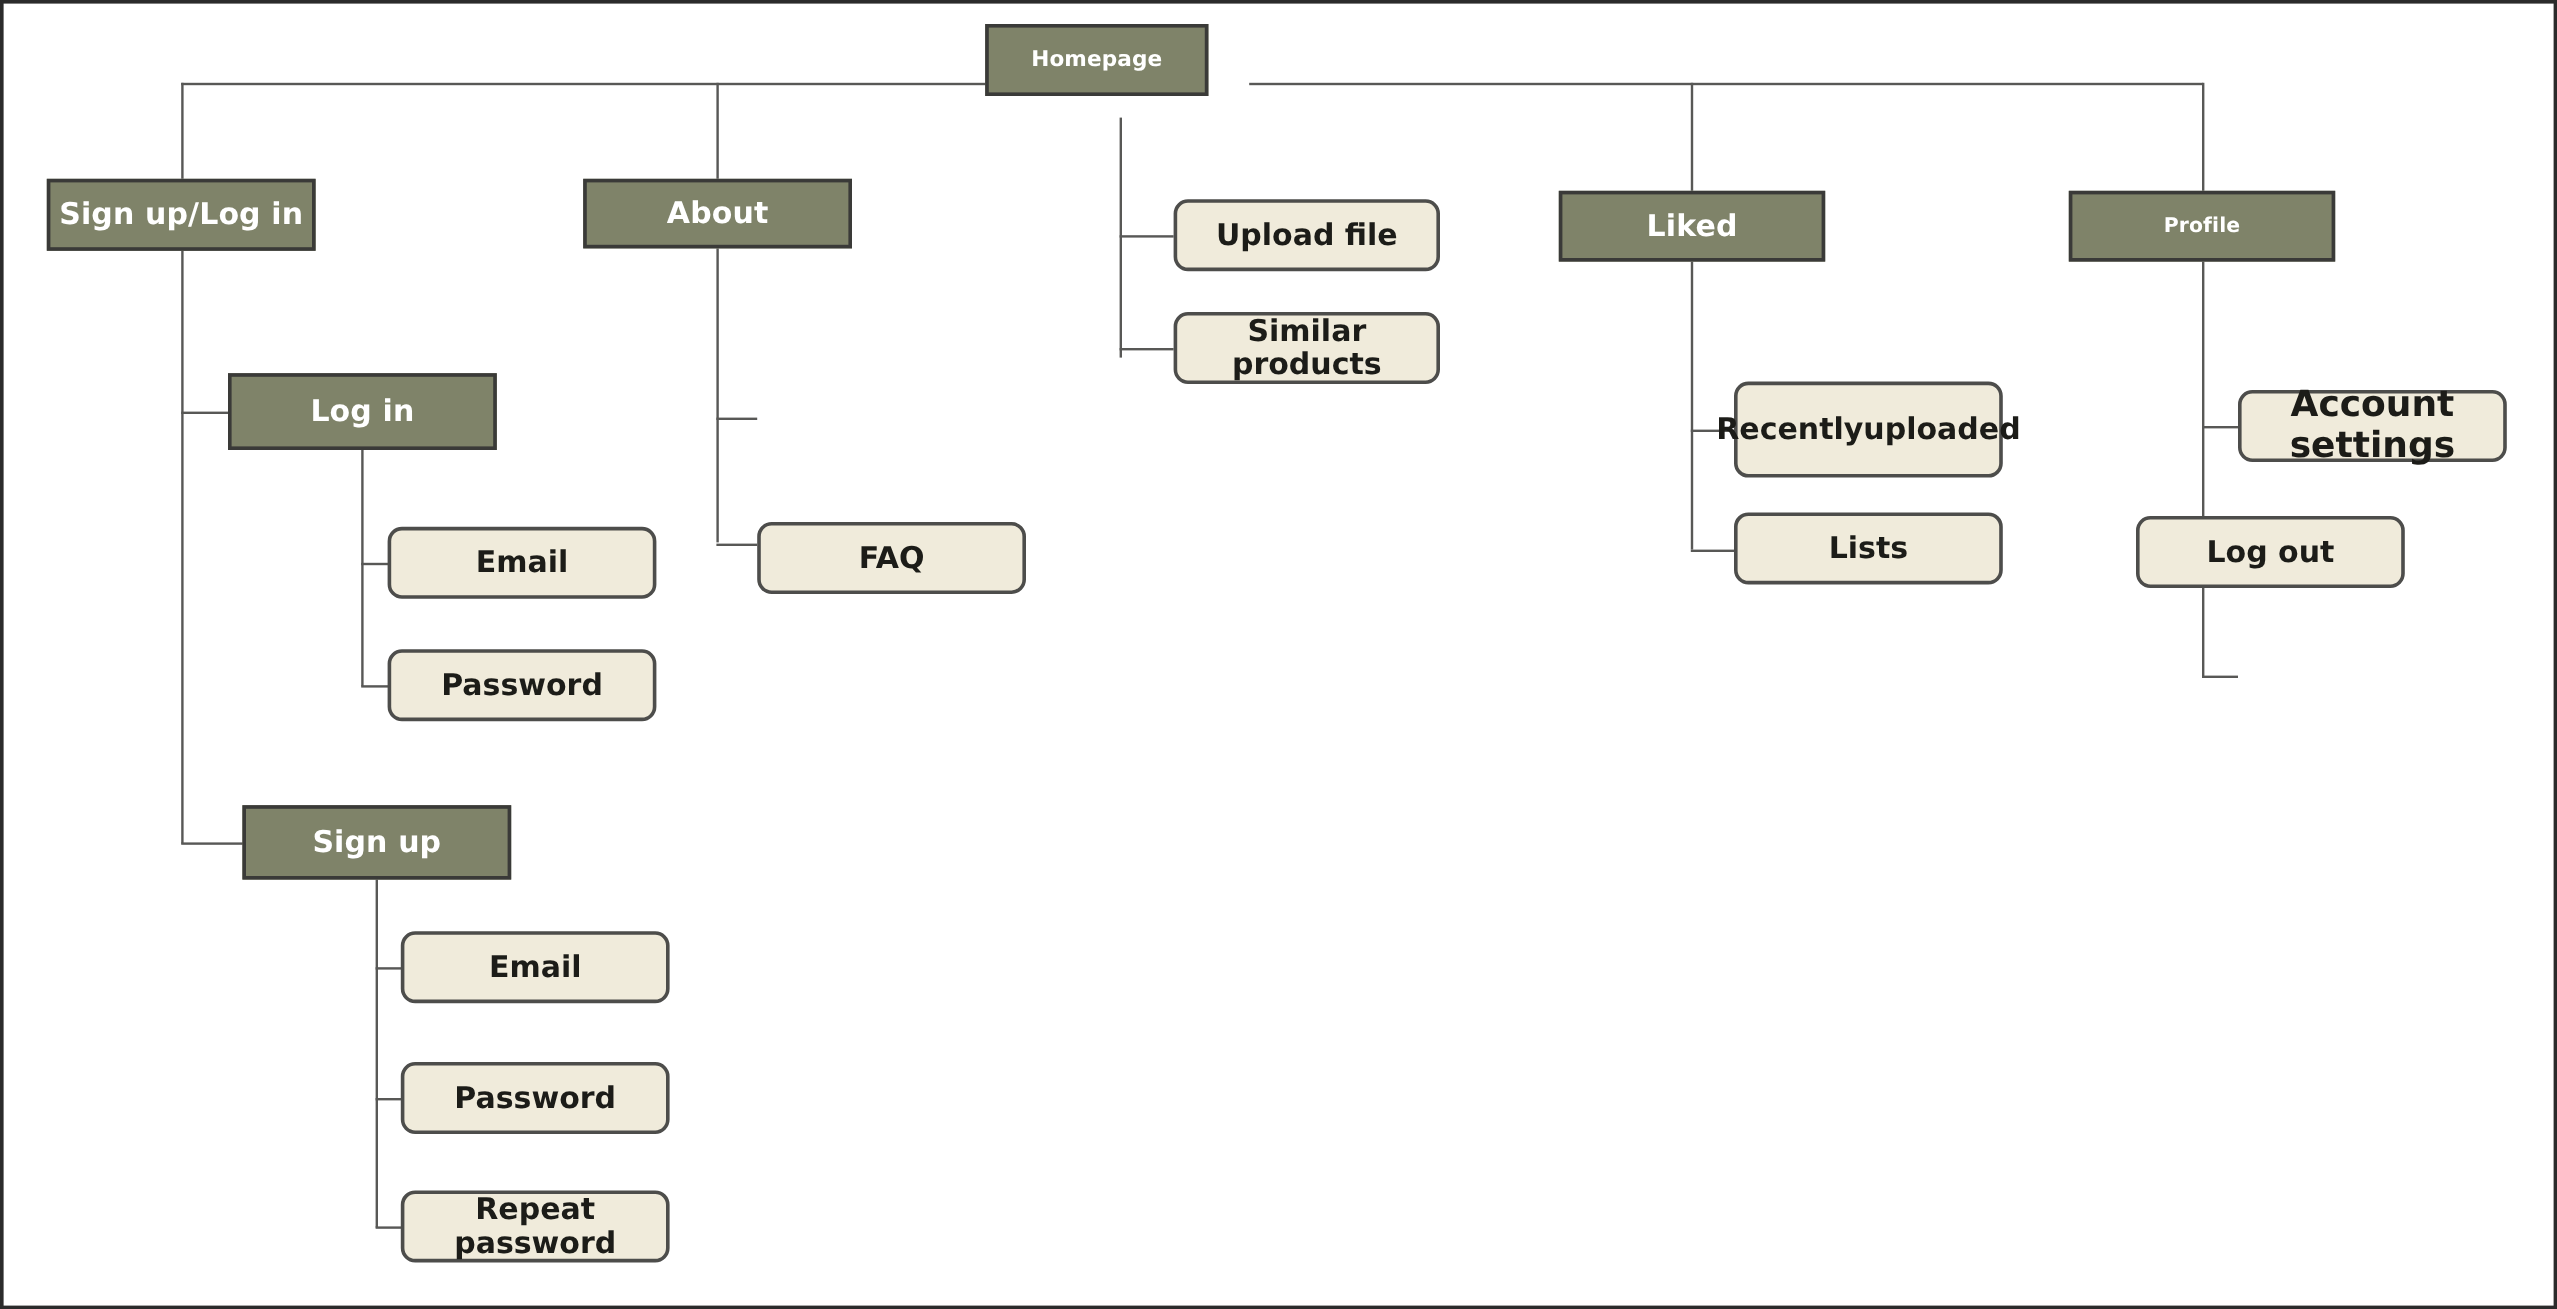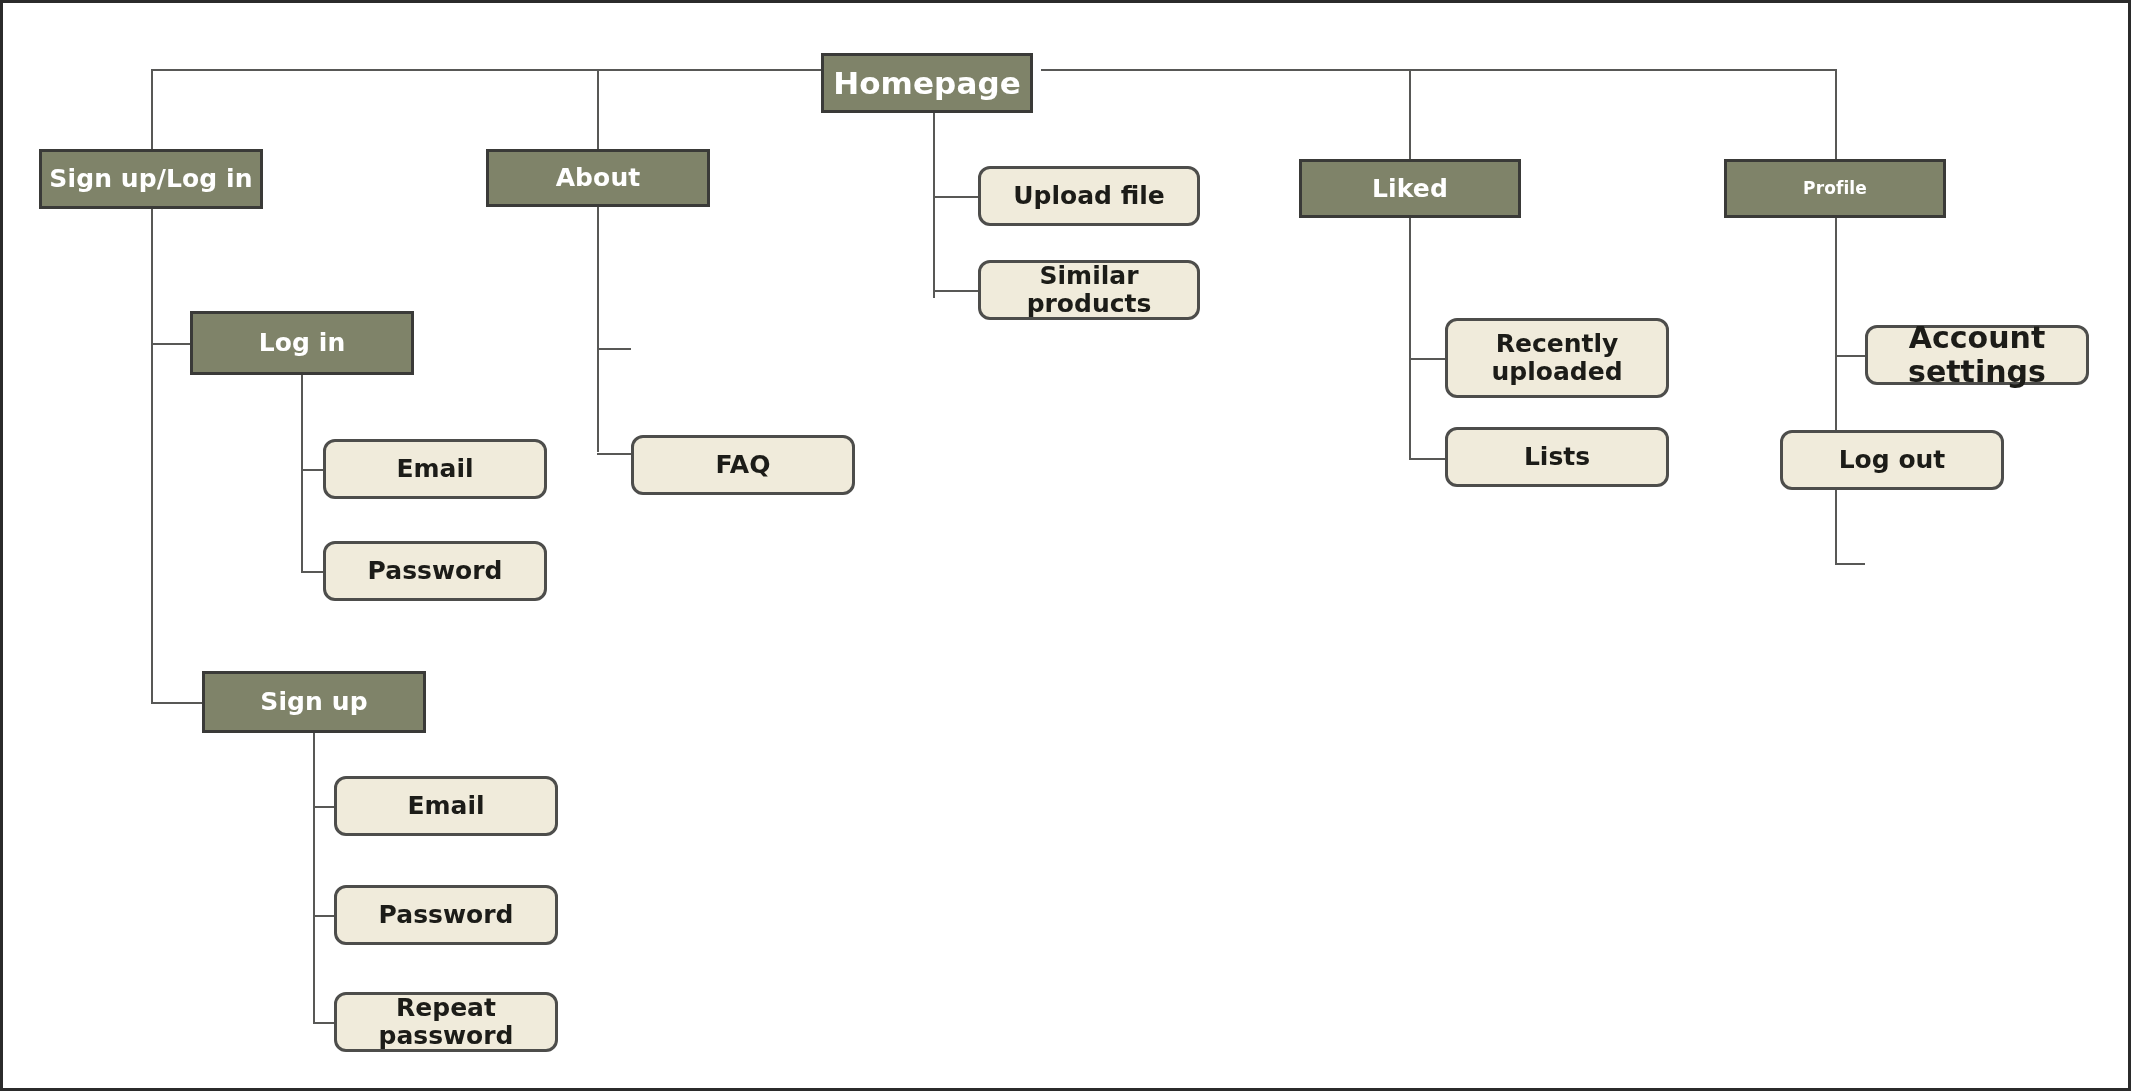--- a/index.html
+++ b/index.html
@@ -89,21 +89,21 @@
 
   <div class="conn conn-v" style="left:1406px; top:215px; height:240px;"></div>
   <div class="conn conn-h" style="left:1406px; top:355px; width:36px;"></div>
   <div class="conn conn-h" style="left:1406px; top:455px; width:36px;"></div>
 
   <div class="conn conn-v" style="left:1832px; top:215px; height:346px;"></div>
   <div class="conn conn-h" style="left:1832px; top:352px; width:30px;"></div>
   <div class="conn conn-h" style="left:1832px; top:457px; width:30px;"></div>
   <div class="conn conn-h" style="left:1832px; top:560px; width:30px;"></div>
 
-  <div class="node node-primary" style="left:818px; top:50px; width:212px; height:60px; font-size:31px;">Homepage</div>
+  <div class="node node-primary" style="left:818px; top:17px; width:186px; height:60px; font-size:18px;">Homepage</div>
 
   <div class="node node-primary" style="left:36px; top:146px; width:224px; height:60px; font-size:25px;">Sign up/Log in</div>
 
   <div class="node node-primary" style="left:483px; top:146px; width:224px; height:58px; font-size:25px;">About</div>
 
   <div class="node node-primary" style="left:1296px; top:156px; width:222px; height:59px; font-size:25px;">Liked</div>
 
   <div class="node node-primary" style="left:1721px; top:156px; width:222px; height:59px; font-size:17px;">Profile</div>
 
   <div class="node node-leaf" style="left:975px; top:163px; width:222px; height:60px; font-size:25px;">Upload file</div>
@@ -120,21 +120,21 @@
 
   <div class="node node-leaf" style="left:331px; top:773px; width:224px; height:60px; font-size:25px;">Email</div>
 
   <div class="node node-leaf" style="left:331px; top:882px; width:224px; height:60px; font-size:25px;">Password</div>
 
   <div class="node node-leaf" style="left:331px; top:989px; width:224px; height:60px; font-size:25px;">Repeat password</div>
 
 
   <div class="node node-leaf" style="left:628px; top:432px; width:224px; height:60px; font-size:25px;">FAQ</div>
 
-  <div class="node node-leaf" style="left:1442px; top:315px; width:224px; height:80px; font-size:25px; flex-direction:column;">
+  <div class="node node-leaf" style="left:1442px; top:315px; width:224px; height:80px; font-size:25px; flex-direction:row;">
     <span>Recently</span>
     <span>uploaded</span>
   </div>
 
   <div class="node node-leaf" style="left:1442px; top:424px; width:224px; height:60px; font-size:25px;">Lists</div>
 
   <div class="node node-leaf" style="left:1862px; top:322px; width:224px; height:60px; font-size:30px;">Account settings</div>
 
   <div class="node node-leaf" style="left:1777px; top:427px; width:224px; height:60px; font-size:25px;">Log out</div>
 

